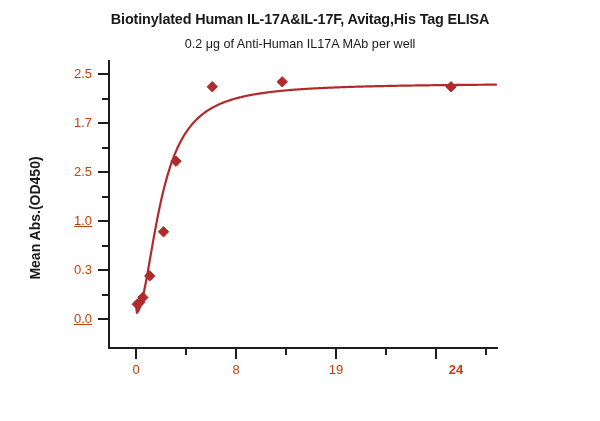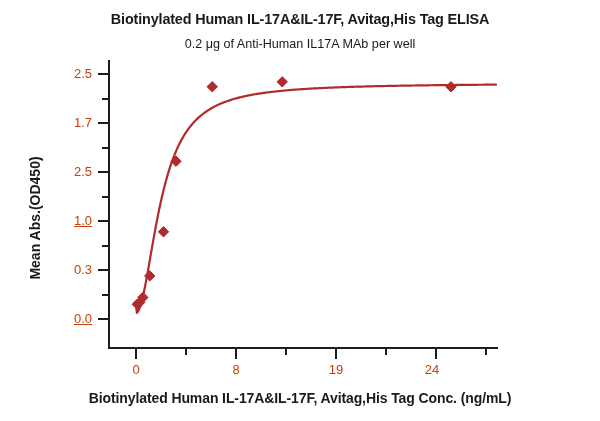--- a/index.html
+++ b/index.html
@@ -145,36 +145,35 @@
     <div class="tick-mark" style="left:435px; top:349px; width:2px; height:10px;"></div>
 
     <div class="tick-mark" style="left:185px; top:349px; width:2px; height:6px;"></div>
     <div class="tick-mark" style="left:285px; top:349px; width:2px; height:6px;"></div>
     <div class="tick-mark" style="left:385px; top:349px; width:2px; height:6px;"></div>
     <div class="tick-mark" style="left:485px; top:349px; width:2px; height:6px;"></div>
 
     <div class="tick-label x-tick-label" style="left:116px; top:362px;">0</div>
     <div class="tick-label x-tick-label" style="left:216px; top:362px;">8</div>
     <div class="tick-label x-tick-label" style="left:316px; top:362px;">19</div>
-    <div class="tick-label x-tick-label" style="left:412px; top:362px;">24</div>
+    <div class="tick-label x-tick-label" style="left:436px; top:362px;font-weight:bold;">24</div>
 
     <svg id="series-svg" width="600" height="421">
       <path id="fit-path" fill="none" stroke="#b02b2c" stroke-width="2.2" stroke-linecap="round" stroke-linejoin="round" d="M136.00,304.30 L136.86,312.82 L137.71,311.95 L138.57,310.55 L139.43,308.66 L140.29,306.30 L141.14,303.51 L142.00,300.33 L142.86,296.79 L143.71,292.95 L144.57,288.83 L145.43,284.49 L146.29,279.96 L147.14,275.28 L148.00,270.49 L148.86,265.62 L149.71,260.70 L150.57,255.76 L151.43,250.83 L152.29,245.93 L153.14,241.08 L154.00,236.29 L154.86,231.58 L155.71,226.97 L156.57,222.46 L157.43,218.05 L158.29,213.76 L159.14,209.59 L160.00,205.54 L160.86,201.62 L161.71,197.83 L162.57,194.15 L163.43,190.61 L164.29,187.18 L165.14,183.88 L166.00,180.69 L166.86,177.62 L167.71,174.67 L168.57,171.82 L169.43,169.08 L170.29,166.44 L171.14,163.91 L172.00,161.47 L172.86,159.12 L173.71,156.86 L174.57,154.68 L175.43,152.59 L176.29,150.58 L177.14,148.64 L178.00,146.78 L178.86,144.98 L179.71,143.26 L180.57,141.60 L181.43,139.99 L182.29,138.45 L183.14,136.97 L184.00,135.54 L184.86,134.16 L185.71,132.83 L186.57,131.54 L187.43,130.31 L188.29,129.11 L189.14,127.96 L190.00,126.85 L190.86,125.78 L191.71,124.74 L192.57,123.74 L193.43,122.77 L194.29,121.83 L195.14,120.93 L196.00,120.06 L196.86,119.21 L197.71,118.39 L198.57,117.60 L199.43,116.83 L200.29,116.09 L201.14,115.37 L202.00,114.67 L202.86,114.00 L203.71,113.34 L204.57,112.71 L205.43,112.09 L206.29,111.50 L207.14,110.92 L208.00,110.36 L208.86,109.81 L209.71,109.28 L210.57,108.76 L211.43,108.26 L212.29,107.78 L213.14,107.31 L214.00,106.85 L214.86,106.40 L215.71,105.97 L216.57,105.54 L217.43,105.13 L218.29,104.73 L219.14,104.34 L220.00,103.96 L220.86,103.60 L221.71,103.24 L222.57,102.89 L223.43,102.54 L224.29,102.21 L225.14,101.89 L226.00,101.57 L226.86,101.26 L227.71,100.96 L228.57,100.67 L229.43,100.38 L230.29,100.10 L231.14,99.83 L232.00,99.56 L232.86,99.30 L233.71,99.05 L234.57,98.80 L235.43,98.56 L236.29,98.32 L237.14,98.09 L238.00,97.87 L238.86,97.65 L239.71,97.43 L240.57,97.22 L241.43,97.01 L242.29,96.81 L243.14,96.61 L244.00,96.42 L244.86,96.23 L245.71,96.04 L246.57,95.86 L247.43,95.69 L248.29,95.51 L249.14,95.34 L250.00,95.18 L250.86,95.01 L251.71,94.85 L252.57,94.70 L253.43,94.54 L254.29,94.39 L255.14,94.24 L256.00,94.10 L256.86,93.96 L257.71,93.82 L258.57,93.68 L259.43,93.55 L260.29,93.42 L261.14,93.29 L262.00,93.16 L262.86,93.04 L263.71,92.92 L264.57,92.80 L265.43,92.68 L266.29,92.56 L267.14,92.45 L268.00,92.34 L268.86,92.23 L269.71,92.13 L270.57,92.02 L271.43,91.92 L272.29,91.82 L273.14,91.72 L274.00,91.62 L274.86,91.52 L275.71,91.43 L276.57,91.33 L277.43,91.24 L278.29,91.15 L279.14,91.07 L280.00,90.98 L280.86,90.89 L281.71,90.81 L282.57,90.73 L283.43,90.65 L284.29,90.57 L285.14,90.49 L286.00,90.41 L286.86,90.33 L287.71,90.26 L288.57,90.19 L289.43,90.11 L290.29,90.04 L291.14,89.97 L292.00,89.90 L292.86,89.83 L293.71,89.77 L294.57,89.70 L295.43,89.64 L296.29,89.57 L297.14,89.51 L298.00,89.45 L298.86,89.39 L299.71,89.33 L300.57,89.27 L301.43,89.21 L302.29,89.15 L303.14,89.09 L304.00,89.04 L304.86,88.98 L305.71,88.93 L306.57,88.87 L307.43,88.82 L308.29,88.77 L309.14,88.72 L310.00,88.67 L310.86,88.62 L311.71,88.57 L312.57,88.52 L313.43,88.47 L314.29,88.42 L315.14,88.38 L316.00,88.33 L316.86,88.29 L317.71,88.24 L318.57,88.20 L319.43,88.15 L320.29,88.11 L321.14,88.07 L322.00,88.03 L322.86,87.99 L323.71,87.95 L324.57,87.91 L325.43,87.87 L326.29,87.83 L327.14,87.79 L328.00,87.75 L328.86,87.71 L329.71,87.67 L330.57,87.64 L331.43,87.60 L332.29,87.57 L333.14,87.53 L334.00,87.50 L334.86,87.46 L335.71,87.43 L336.57,87.39 L337.43,87.36 L338.29,87.33 L339.14,87.30 L340.00,87.26 L340.86,87.23 L341.71,87.20 L342.57,87.17 L343.43,87.14 L344.29,87.11 L345.14,87.08 L346.00,87.05 L346.86,87.02 L347.71,86.99 L348.57,86.96 L349.43,86.94 L350.29,86.91 L351.14,86.88 L352.00,86.85 L352.86,86.83 L353.71,86.80 L354.57,86.77 L355.43,86.75 L356.29,86.72 L357.14,86.70 L358.00,86.67 L358.86,86.65 L359.71,86.62 L360.57,86.60 L361.43,86.57 L362.29,86.55 L363.14,86.53 L364.00,86.50 L364.86,86.48 L365.71,86.46 L366.57,86.43 L367.43,86.41 L368.29,86.39 L369.14,86.37 L370.00,86.35 L370.86,86.33 L371.71,86.31 L372.57,86.28 L373.43,86.26 L374.29,86.24 L375.14,86.22 L376.00,86.20 L376.86,86.18 L377.71,86.16 L378.57,86.14 L379.43,86.13 L380.29,86.11 L381.14,86.09 L382.00,86.07 L382.86,86.05 L383.71,86.03 L384.57,86.01 L385.43,86.00 L386.29,85.98 L387.14,85.96 L388.00,85.94 L388.86,85.93 L389.71,85.91 L390.57,85.89 L391.43,85.88 L392.29,85.86 L393.14,85.84 L394.00,85.83 L394.86,85.81 L395.71,85.79 L396.57,85.78 L397.43,85.76 L398.29,85.75 L399.14,85.73 L400.00,85.72 L400.86,85.70 L401.71,85.69 L402.57,85.67 L403.43,85.66 L404.29,85.64 L405.14,85.63 L406.00,85.62 L406.86,85.60 L407.71,85.59 L408.57,85.57 L409.43,85.56 L410.29,85.55 L411.14,85.53 L412.00,85.52 L412.86,85.51 L413.71,85.49 L414.57,85.48 L415.43,85.47 L416.29,85.45 L417.14,85.44 L418.00,85.43 L418.86,85.42 L419.71,85.40 L420.57,85.39 L421.43,85.38 L422.29,85.37 L423.14,85.36 L424.00,85.35 L424.86,85.33 L425.71,85.32 L426.57,85.31 L427.43,85.30 L428.29,85.29 L429.14,85.28 L430.00,85.27 L430.86,85.25 L431.71,85.24 L432.57,85.23 L433.43,85.22 L434.29,85.21 L435.14,85.20 L436.00,85.19 L436.86,85.18 L437.71,85.17 L438.57,85.16 L439.43,85.15 L440.29,85.14 L441.14,85.13 L442.00,85.12 L442.86,85.11 L443.71,85.10 L444.57,85.09 L445.43,85.08 L446.29,85.07 L447.14,85.06 L448.00,85.05 L448.86,85.04 L449.71,85.03 L450.57,85.03 L451.43,85.02 L452.29,85.01 L453.14,85.00 L454.00,84.99 L454.86,84.98 L455.71,84.97 L456.57,84.96 L457.43,84.96 L458.29,84.95 L459.14,84.94 L460.00,84.93 L460.86,84.92 L461.71,84.91 L462.57,84.91 L463.43,84.90 L464.29,84.89 L465.14,84.88 L466.00,84.87 L466.86,84.87 L467.71,84.86 L468.57,84.85 L469.43,84.84 L470.29,84.84 L471.14,84.83 L472.00,84.82 L472.86,84.81 L473.71,84.81 L474.57,84.80 L475.43,84.79 L476.29,84.78 L477.14,84.78 L478.00,84.77 L478.86,84.76 L479.71,84.76 L480.57,84.75 L481.43,84.74 L482.29,84.73 L483.14,84.73 L484.00,84.72 L484.86,84.71 L485.71,84.71 L486.57,84.70 L487.43,84.69 L488.29,84.69 L489.14,84.68 L490.00,84.67 L490.86,84.67 L491.71,84.66 L492.57,84.66 L493.43,84.65 L494.29,84.64 L495.14,84.64 L496.00,84.63"></path>
       <g id="markers-group">
           <path d="M137.25,299.1 L142.45,304.3 L137.25,309.5 L132.05,304.3 Z" fill="#b02b2c" stroke="#b02b2c" stroke-width="1"></path>
           <path d="M139.75,297.14 L144.95,302.34 L139.75,307.53999999999996 L134.55,302.34 Z" fill="#b02b2c" stroke="#b02b2c" stroke-width="1"></path>
           <path d="M142.875,292.24 L148.075,297.44 L142.875,302.64 L137.675,297.44 Z" fill="#b02b2c" stroke="#b02b2c" stroke-width="1"></path>
           <path d="M149.75,270.68 L154.95,275.88 L149.75,281.08 L144.55,275.88 Z" fill="#b02b2c" stroke="#b02b2c" stroke-width="1"></path>
           <path d="M163.5,226.58 L168.7,231.78 L163.5,236.98 L158.3,231.78 Z" fill="#b02b2c" stroke="#b02b2c" stroke-width="1"></path>
           <path d="M176,156.02 L181.2,161.22 L176,166.42 L170.8,161.22 Z" fill="#b02b2c" stroke="#b02b2c" stroke-width="1"></path>
           <path d="M212.25,81.53999999999998 L217.45,86.73999999999998 L212.25,91.93999999999998 L207.05,86.73999999999998 Z" fill="#b02b2c" stroke="#b02b2c" stroke-width="1"></path>
           <path d="M282.25,76.64 L287.45,81.84 L282.25,87.04 L277.05,81.84 Z" fill="#b02b2c" stroke="#b02b2c" stroke-width="1"></path>
           <path d="M451,81.53999999999998 L456.2,86.73999999999998 L451,91.93999999999998 L445.8,86.73999999999998 Z" fill="#b02b2c" stroke="#b02b2c" stroke-width="1"></path>
         </g>
     </svg>
 
   </div>
 
-  <div id="x-axis-title">Biotinylated Human IL-17A&amp;IL-17F, Avitag,His Tag Conc. (ng/mL)</div>
 
   <div id="y-axis-title">Mean Abs.(OD450)</div>
 
 </div>
 
 </body></html>

